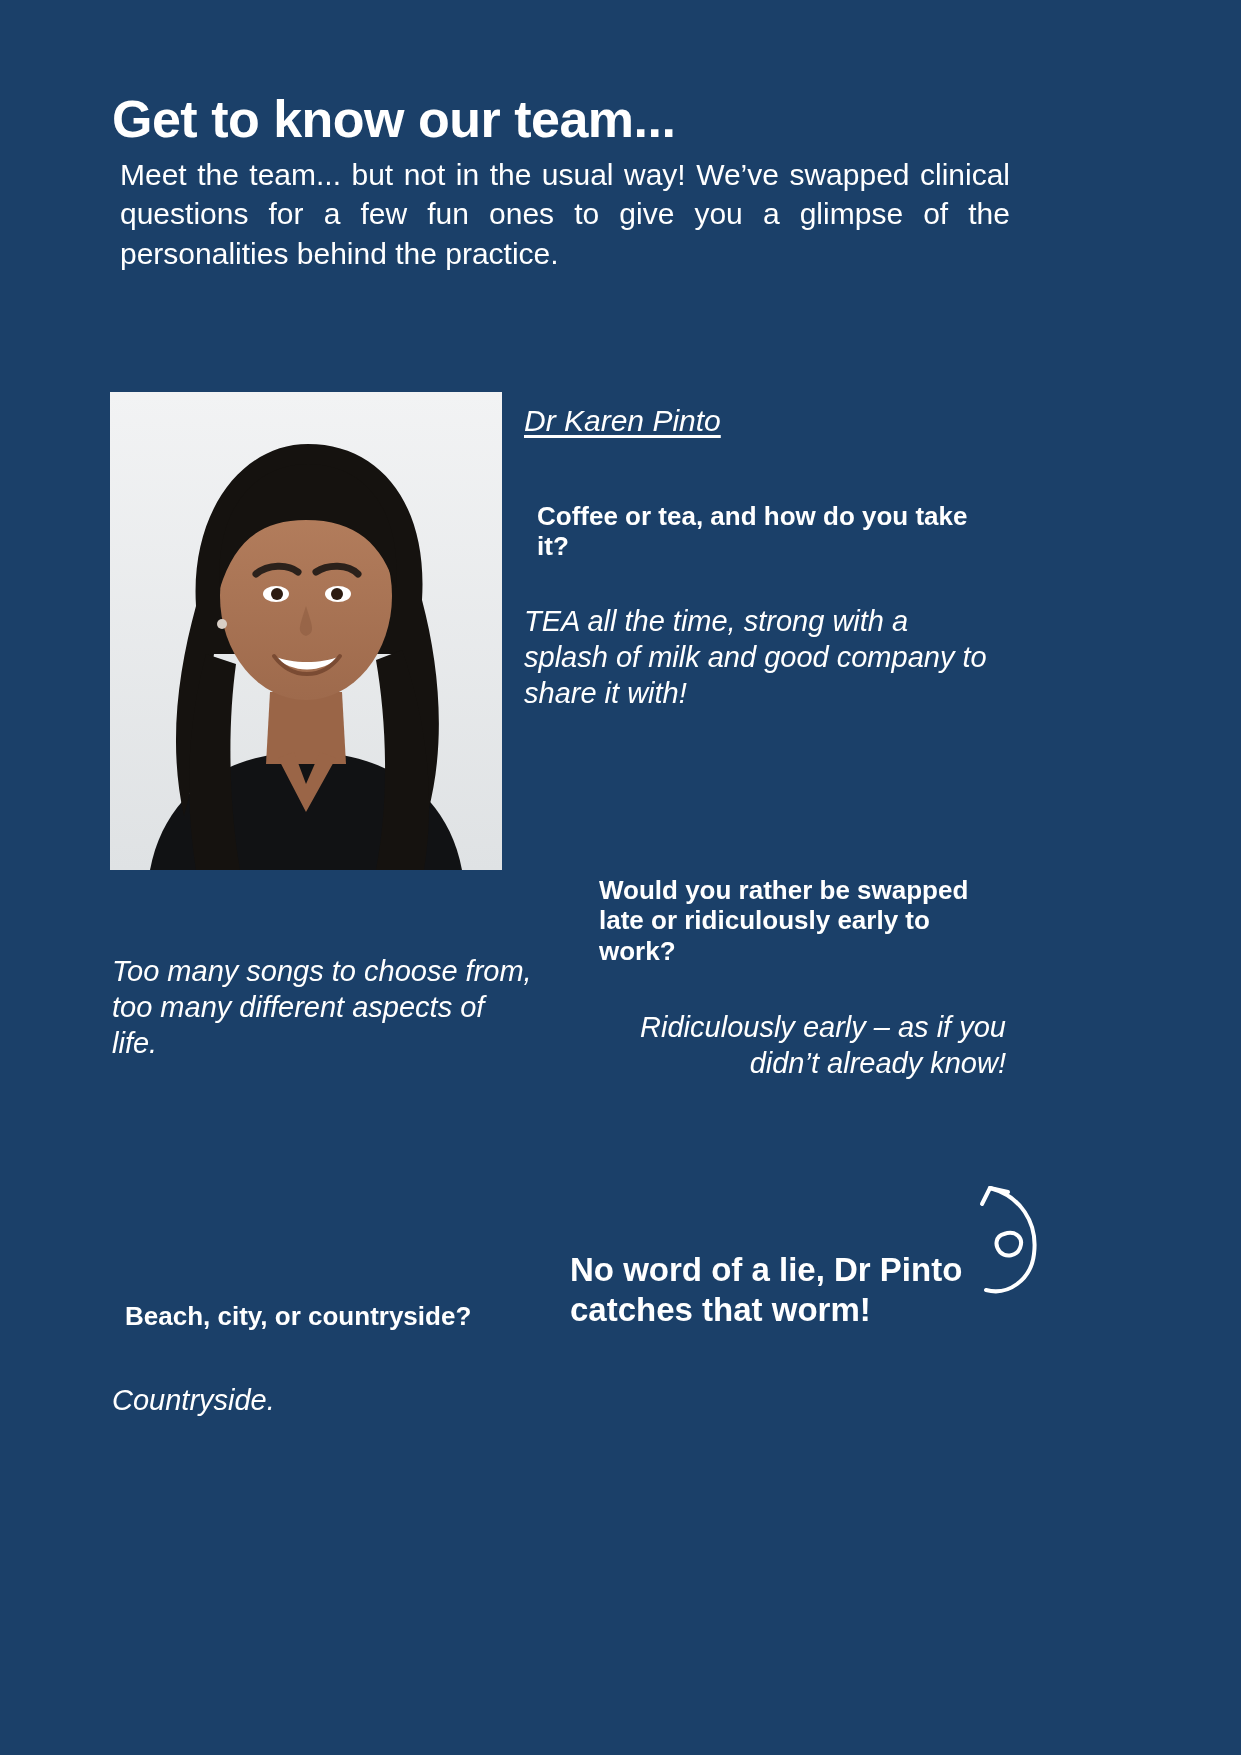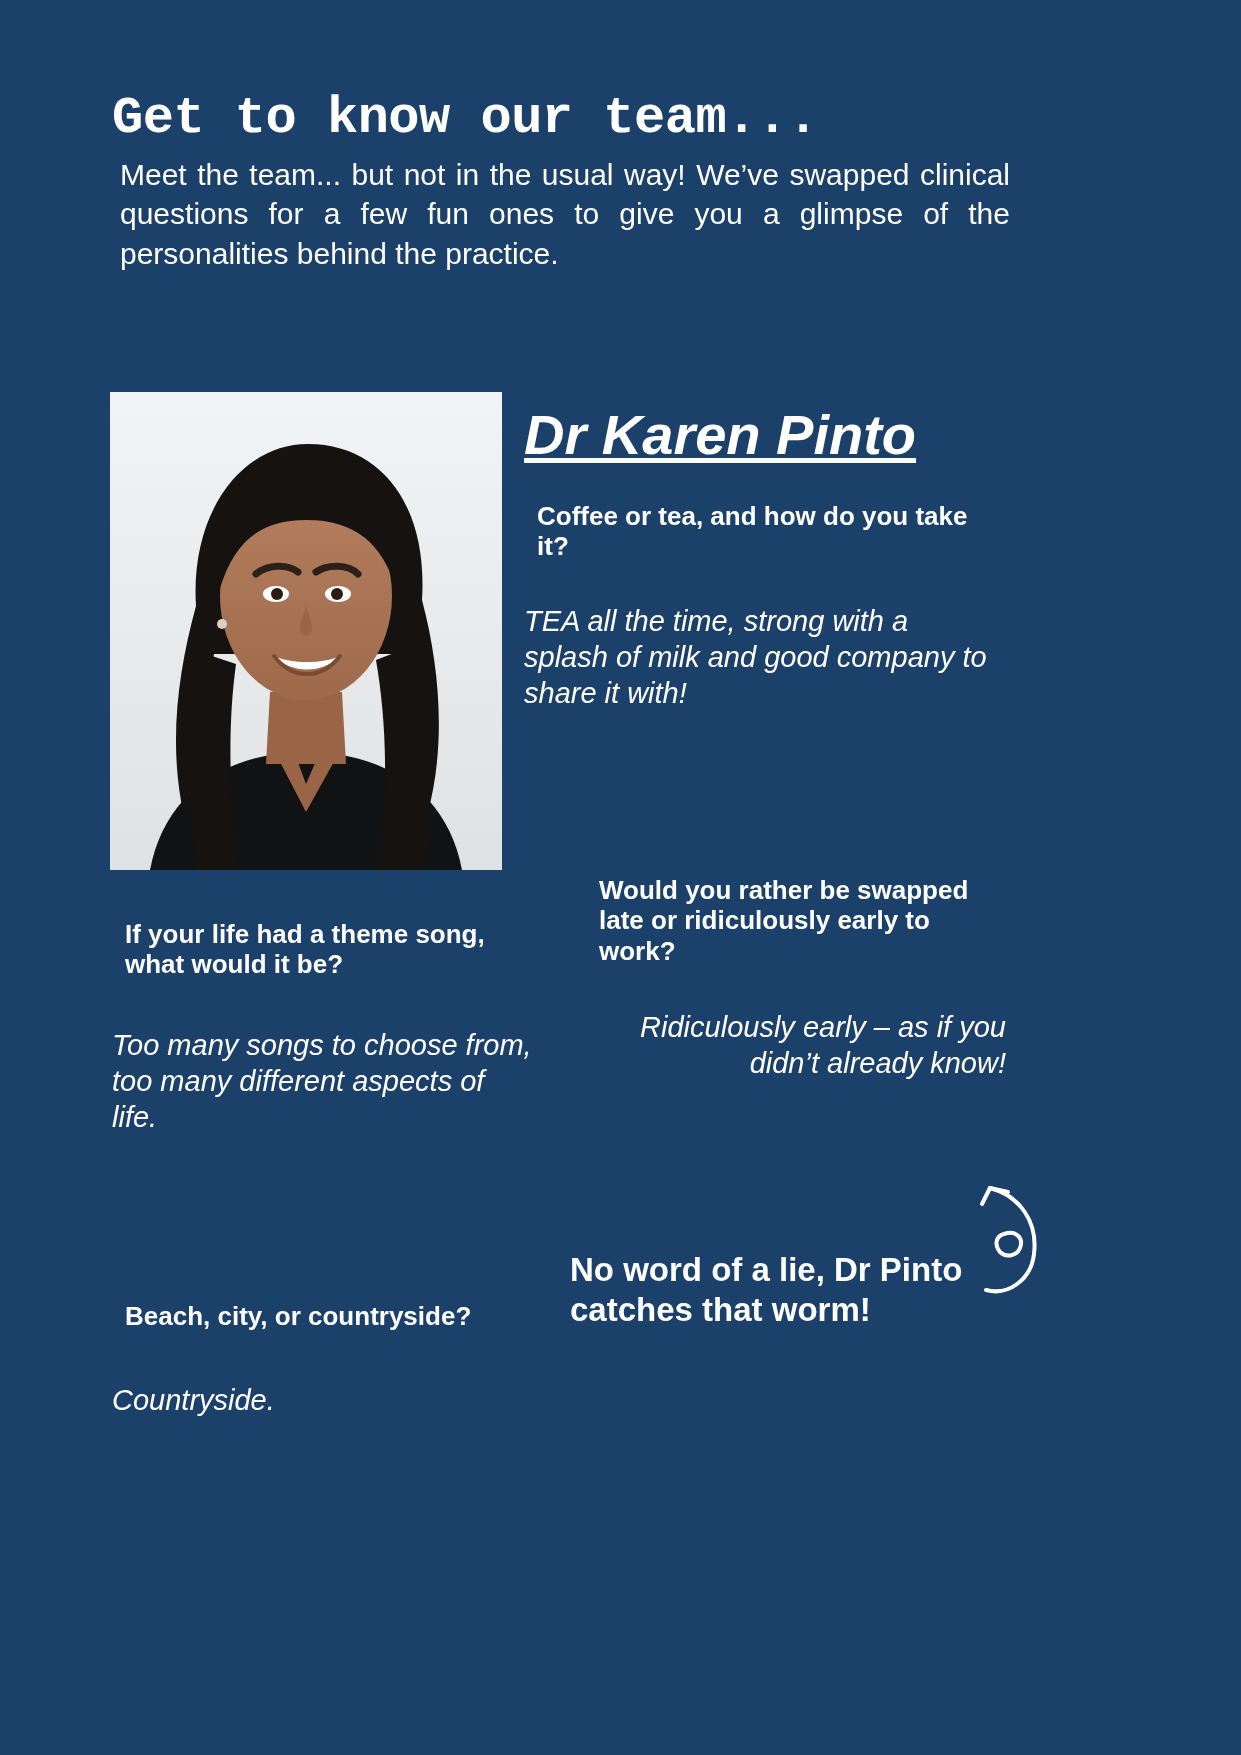--- a/index.html
+++ b/index.html
@@ -28,21 +28,20 @@
     left: 112px;
     top: 92px;
     width: 900px;
   }
   .headline {
     font-size: 52px;
     font-weight: bold;
     letter-spacing: -0.5px;
     line-height: 1.05;
     margin: 0 0 8px 0;
-    font-family: Liberation Mono, monospace;
   }
   .intro {
     font-size: 30px;
     line-height: 1.33;
     font-weight: 400;
     margin: 8px;
     width: 890px;
     text-align: justify;
   }
 
@@ -61,22 +60,22 @@
   }
 
   
   .name-block {
     position: absolute;
     left: 524px;
     top: 404px;
     width: 520px;
   }
   .doctor-name {
-    font-size: 56px;
-    font-weight: bold;
+    font-size: 30px;
+    font-weight: normal;
     font-style: italic;
     text-decoration: underline;
     text-underline-offset: 4px;
     margin: 0;
     line-height: 1.1;
   }
 
   .q {
     font-size: 26px;
     font-weight: bold;
@@ -211,21 +210,20 @@
   <div class="name-block">
     <h2 class="doctor-name">Dr Karen Pinto</h2>
   </div>
 
   <div class="qa-coffee">
     <p class="q">Coffee or tea, and how do you take it?</p>
     <p class="a">TEA all the time, strong with a splash of milk and good company to share it with!</p>
   </div>
 
   <div class="qa-theme">
-    <p class="q">If your life had a theme song, what would it be?</p>
     <p class="a">Too many songs to choose from, too many different aspects of life.</p>
   </div>
 
   <div class="qa-place">
     <p class="q">Beach, city, or countryside?</p>
     <p class="a">Countryside.</p>
   </div>
 
   <div class="qa-late">
     <p class="q">Would you rather be swapped late or ridiculously early to work?</p>

